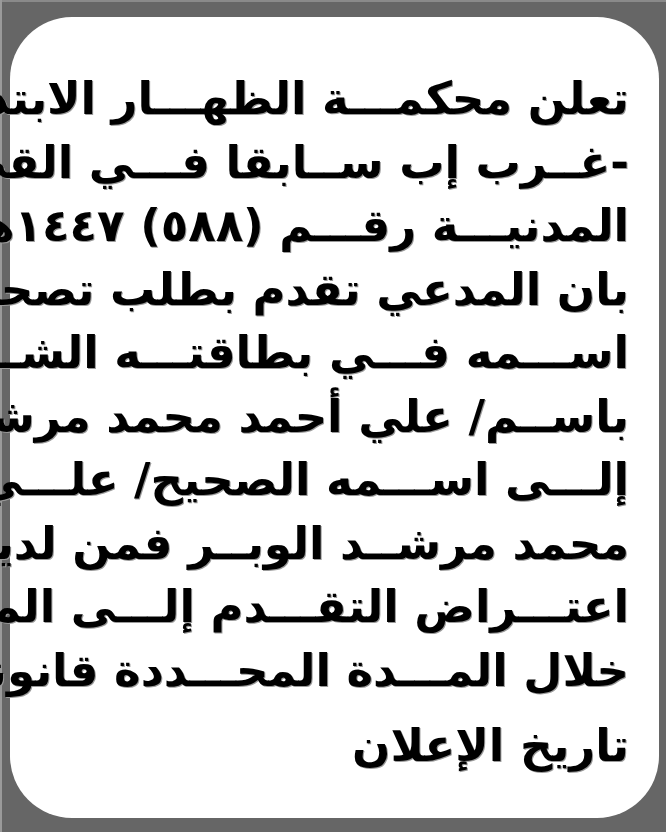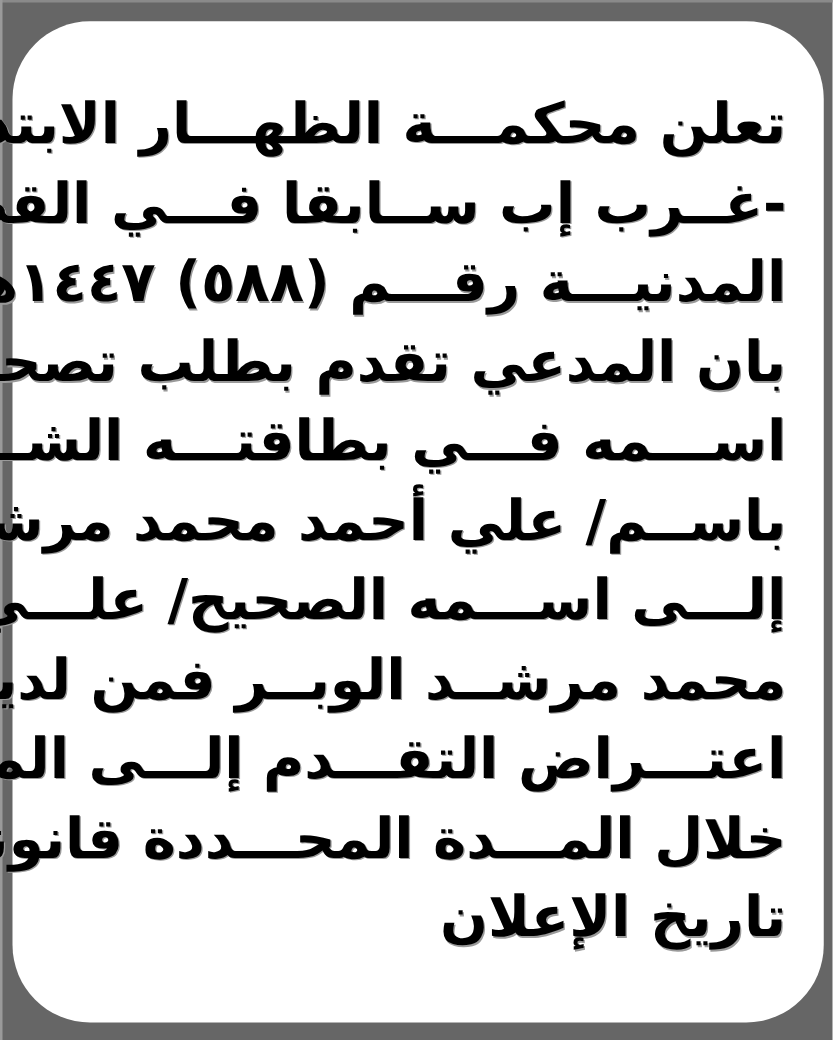--- a/index.html
+++ b/index.html
@@ -45,20 +45,21 @@
       line-height: 63.5px;
       color: #000000;
       text-align: justify;
       text-align-last: justify;
       white-space: nowrap;
       letter-spacing: 0;
       text-shadow: 1px 1px 0 #9a9a9a;
     }
     .notice-line.last {
       text-align-last: right;
+      margin-top: 12px;
     }
   </style>
 </head>
 <body>
 
 <div class="top-strip"></div>
 <div class="left-strip"></div>
 
 <div class="panel">
   <span class="notice-line">تعلن محكمـــة الظهـــار الابتدائية</span>

